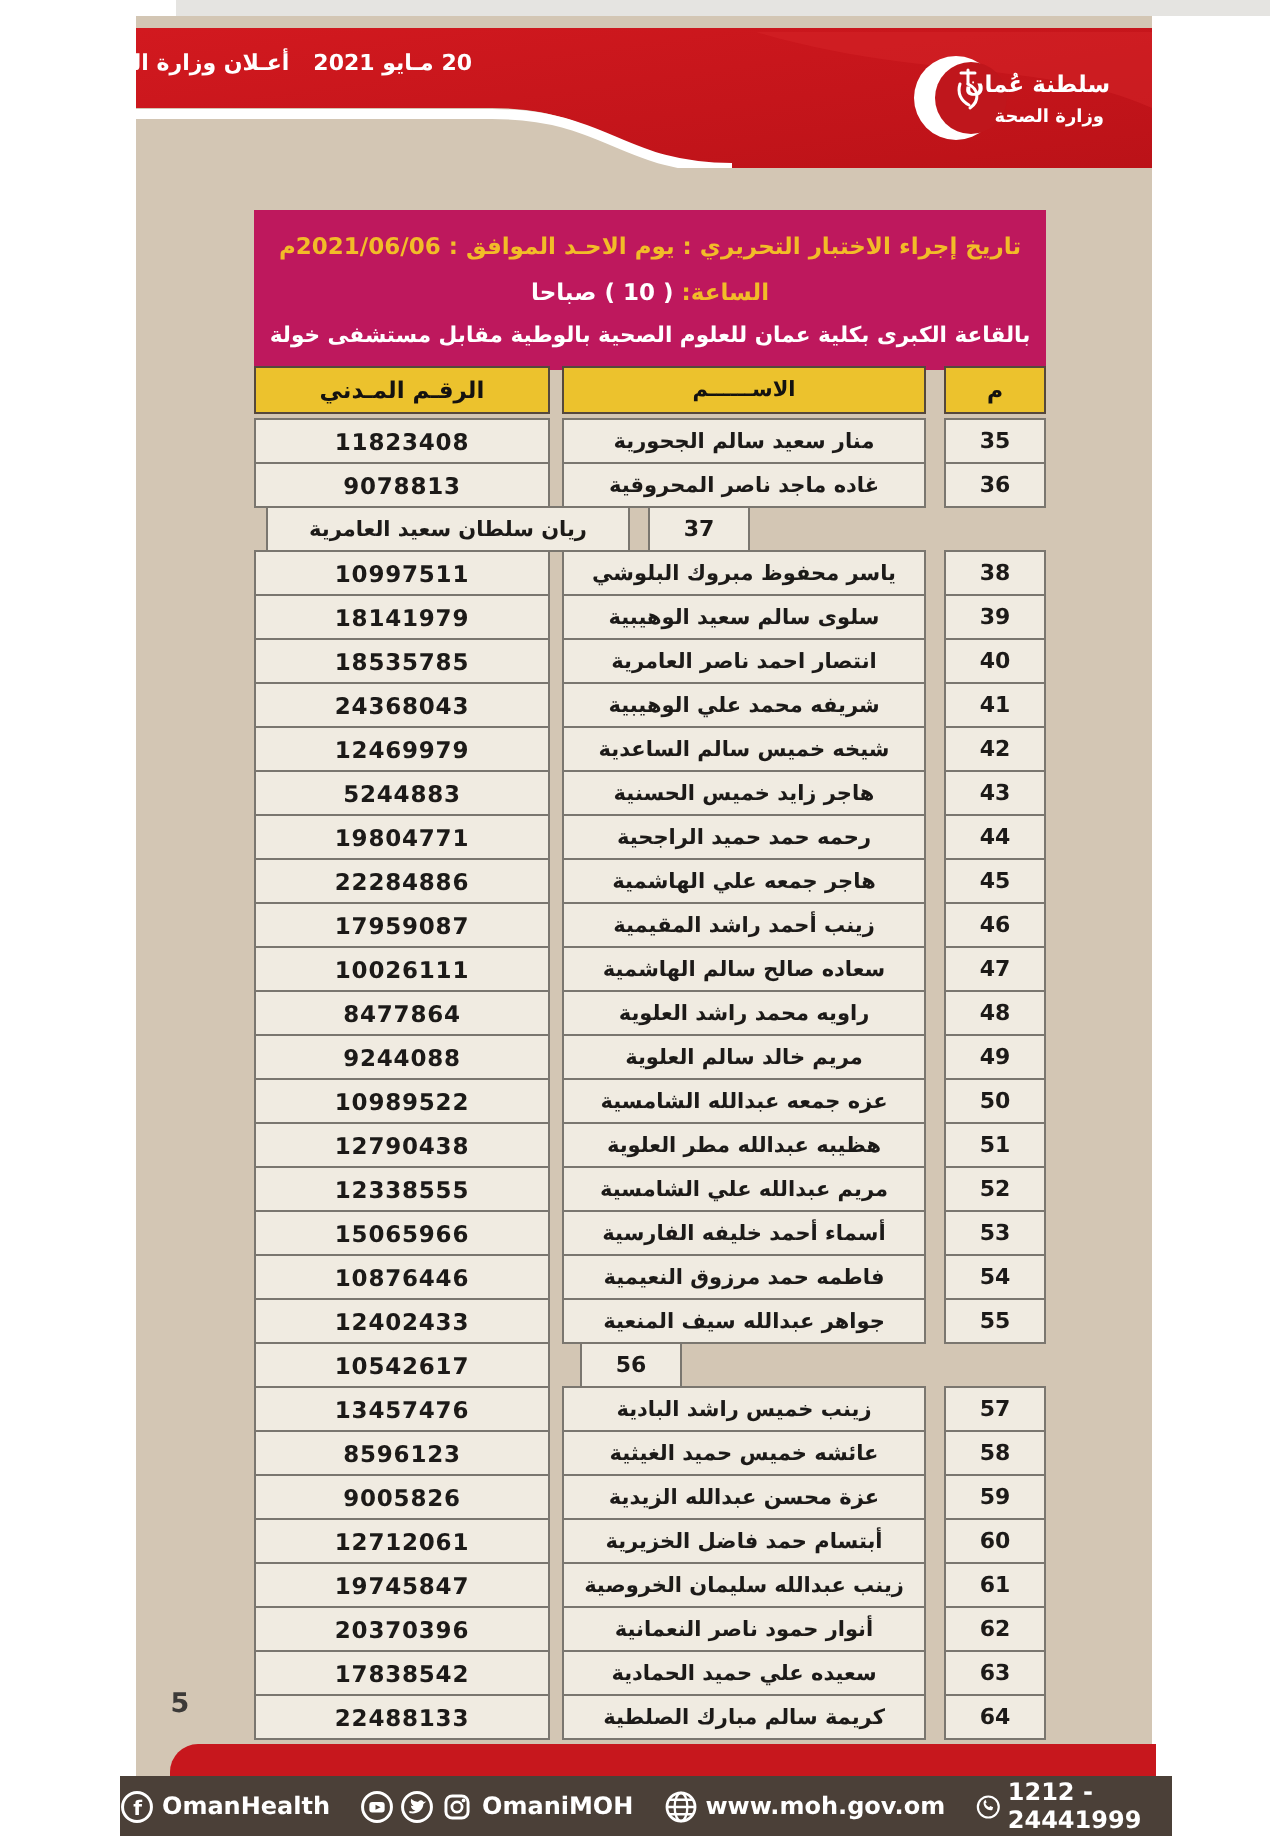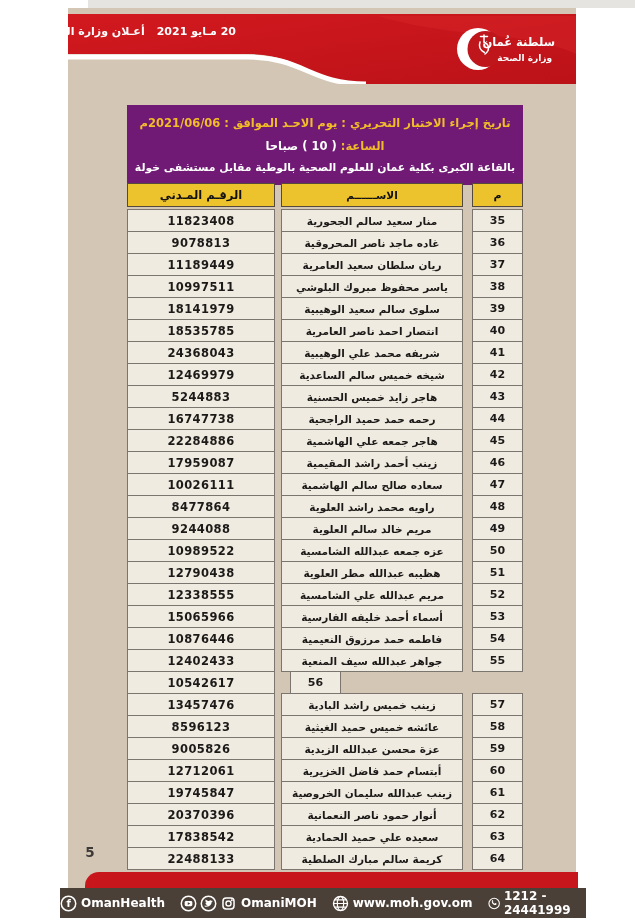--- a/index.html
+++ b/index.html
@@ -10,21 +10,21 @@
 
   
   .banner{position:absolute;left:68px;top:14px;width:508px;height:70px;}
   .banner svg.bg{position:absolute;left:0;top:0;width:100%;height:100%;}
   .banner-text{position:absolute;left:8px;top:11px;width:160px;display:flex;gap:12px;
                direction:rtl;justify-content:flex-start;color:#fff;font-weight:bold;
                font-size:11px;white-space:nowrap;}
   .moh-logo{position:absolute;left:386px;top:6px;width:106px;height:58px;}
 
   
-  .notice{position:absolute;left:127px;top:105px;width:396px;height:80px;background:#701a75;
+  .notice{position:absolute;left:127px;top:105px;width:396px;height:80px;background:#be185d;
           display:flex;flex-direction:column;justify-content:space-evenly;align-items:center;
           direction:rtl;text-align:center;font-weight:bold;padding:2px 0;box-sizing:border-box;}
   .notice .n1{color:#f2bc28;font-size:11.5px;}
   .notice .n2{font-size:11.5px;}
   .notice .n2 .gold{color:#f2bc28;}
   .notice .n2 .white{color:#ffffff;}
   .notice .n3{color:#ffffff;font-size:10.8px;}
 
   
   .thead,.row{display:flex;direction:ltr;}
@@ -119,21 +119,20 @@
 
   <div class="row">
     <div class="cell civil">9078813</div>
     <div class="gap g1"></div>
     <div class="cell name">غاده ماجد ناصر المحروقية</div>
     <div class="gap g2"></div>
     <div class="cell no">36</div>
   </div>
 
   <div class="row">
-    <div class="cell civil">11189449</div>
     <div class="gap g1"></div>
     <div class="cell name">ريان سلطان سعيد العامرية</div>
     <div class="gap g2"></div>
     <div class="cell no">37</div>
   </div>
 
   <div class="row">
     <div class="cell civil">10997511</div>
     <div class="gap g1"></div>
     <div class="cell name">ياسر محفوظ مبروك البلوشي</div>
@@ -175,21 +174,21 @@
 
   <div class="row">
     <div class="cell civil">5244883</div>
     <div class="gap g1"></div>
     <div class="cell name">هاجر زايد خميس الحسنية</div>
     <div class="gap g2"></div>
     <div class="cell no">43</div>
   </div>
 
   <div class="row">
-    <div class="cell civil">16747738</div>
+    <div class="cell civil">19804771</div>
     <div class="gap g1"></div>
     <div class="cell name">رحمه حمد حميد الراجحية</div>
     <div class="gap g2"></div>
     <div class="cell no">44</div>
   </div>
 
   <div class="row">
     <div class="cell civil">22284886</div>
     <div class="gap g1"></div>
     <div class="cell name">هاجر جمعه علي الهاشمية</div>

